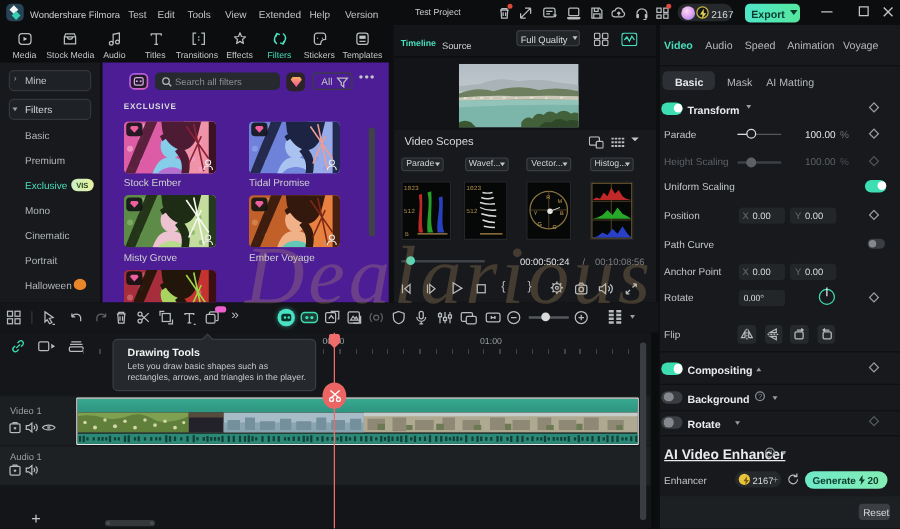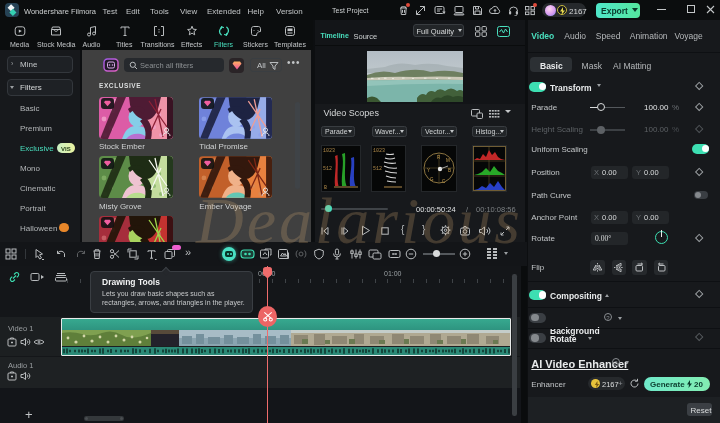--- a/index.html
+++ b/index.html
@@ -161,21 +161,21 @@
   <div class="abs" style="left:20px;top:94px;font-size:8px;color:#49dfbe;">Exclusive</div>
   <div class="abs" style="left:57px;top:93px;width:18px;height:10px;border-radius:5px;background:linear-gradient(90deg,#c9efc2,#e9f2a0);"></div>
   <div class="abs" style="left:61px;top:95.5px;font-size:6px;font-weight:bold;color:#27421a;">VIS</div>
   <div class="abs" style="left:20px;top:114px;font-size:8px;color:#b3b6b8;">Mono</div>
   <div class="abs" style="left:20px;top:134px;font-size:8px;color:#b3b6b8;">Cinematic</div>
   <div class="abs" style="left:20px;top:154px;font-size:8px;color:#b3b6b8;">Portrait</div>
   <div class="abs" style="left:20px;top:174px;font-size:8px;color:#b3b6b8;">Halloween</div>
   <div class="abs" style="left:59px;top:173px;width:10px;height:9px;border-radius:50% 50% 45% 45%;background:#e8872a;"></div>
 </div>
 
-<div class="abs" id="filters" style="left:82px;top:50px;width:229px;height:192px;background:#404040;overflow:hidden;">
+<div class="abs" id="filters" style="left:82px;top:50px;width:229px;height:192px;background:#4c1d95;overflow:hidden;">
 
   <svg class="abs" style="left:21px;top:8px" width="16" height="14" viewBox="0 0 16 14">
         <defs>
           <linearGradient id="pg" x1="0" y1="0" x2="1" y2="1">
             <stop offset="0" stop-color="#a05ae8"></stop>
             <stop offset="1" stop-color="#e060c0"></stop>
           </linearGradient>
         </defs>
         <rect x="1" y="1" width="14" height="12" rx="3.5" stroke="url(#pg)" fill="#221a28" stroke-width="1.4"></rect>
         <rect x="4.5" y="4" width="7" height="6" rx="1.5" stroke="#d8a8e8" fill="none" stroke-width="1"></rect>
@@ -653,21 +653,21 @@
 
   <div class="abs" style="left:1.2px;top:270px;width:17px;height:10px;border-radius:5px;background:#3ddfb2;"></div>
   <div class="abs" style="left:10.5px;top:271.3px;width:7.5px;height:7.5px;border-radius:50%;background:#fff;"></div>
   <div class="abs" style="left:22px;top:271px;font-size:8.5px;font-weight:bold;color:#e8eaeb;">Compositing</div>
   <div class="abs" style="left:77px;top:274px;width:0;height:0;border-left:2.5px solid transparent;border-right:2.5px solid transparent;border-bottom:3px solid #9a9ea1;"></div>
   <div class="abs" style="left:168px;top:271px;width:6.4px;height:6.4px;border:1px solid #9a9ea1;transform:rotate(45deg);"></div>
   <div class="abs" style="left:0;top:287.2px;width:192px;height:1px;background:#0e1013;"></div>
 
   <div class="abs" style="left:1.2px;top:292.5px;width:17px;height:10px;border-radius:5px;background:#3a3e43;"></div>
   <div class="abs" style="left:3px;top:293.8px;width:7.5px;height:7.5px;border-radius:50%;background:#85898d;"></div>
-  <div class="abs" style="left:22px;top:293.5px;font-size:8.5px;font-weight:bold;color:#e8eaeb;margin-top:12px;">Background</div>
+  <div class="abs" style="left:22px;top:293.5px;font-size:8.5px;font-weight:bold;color:#e8eaeb;">Background</div>
   <div class="abs" style="left:76px;top:292.5px;width:8px;height:8px;border-radius:50%;border:1px solid #8a8e92;color:#8a8e92;font-size:6px;text-align:center;line-height:8px;">?</div>
   <div class="abs" style="left:90px;top:296.5px;width:0;height:0;border-left:2.5px solid transparent;border-right:2.5px solid transparent;border-top:3px solid #9a9ea1;"></div>
   <div class="abs" style="left:0;top:307.7px;width:192px;height:1px;background:#0e1013;"></div>
 
   <div class="abs" style="left:1.2px;top:313px;width:17px;height:10px;border-radius:5px;background:#3a3e43;"></div>
   <div class="abs" style="left:3px;top:314.3px;width:7.5px;height:7.5px;border-radius:50%;background:#85898d;"></div>
   <div class="abs" style="left:22px;top:314px;font-size:8.5px;font-weight:bold;color:#e8eaeb;">Rotate</div>
   <div class="abs" style="left:60px;top:317px;width:0;height:0;border-left:2.5px solid transparent;border-right:2.5px solid transparent;border-top:3px solid #9a9ea1;"></div>
   <div class="abs" style="left:168px;top:314px;width:6.4px;height:6.4px;border:1px solid #55595d;transform:rotate(45deg);"></div>
   <div class="abs" style="left:0;top:328.1px;width:192px;height:1px;background:#0e1013;"></div>

